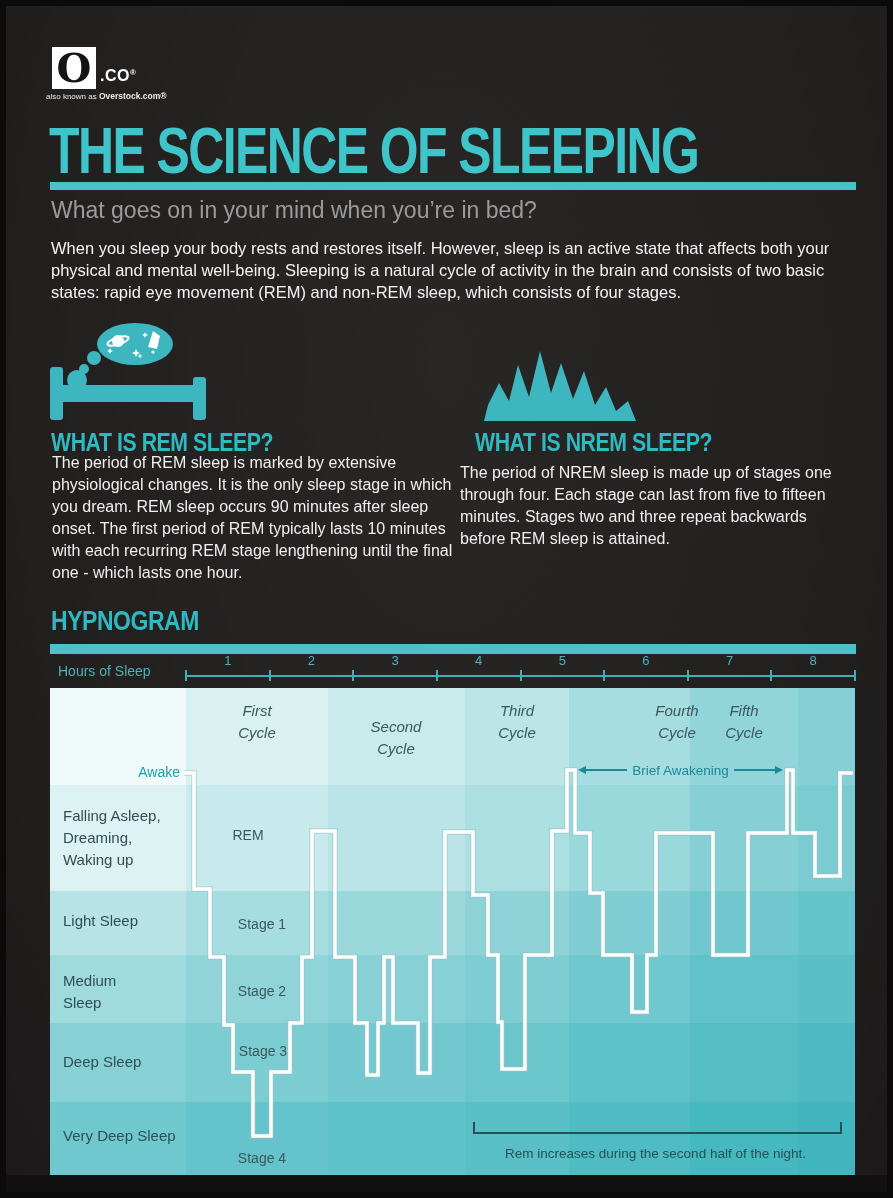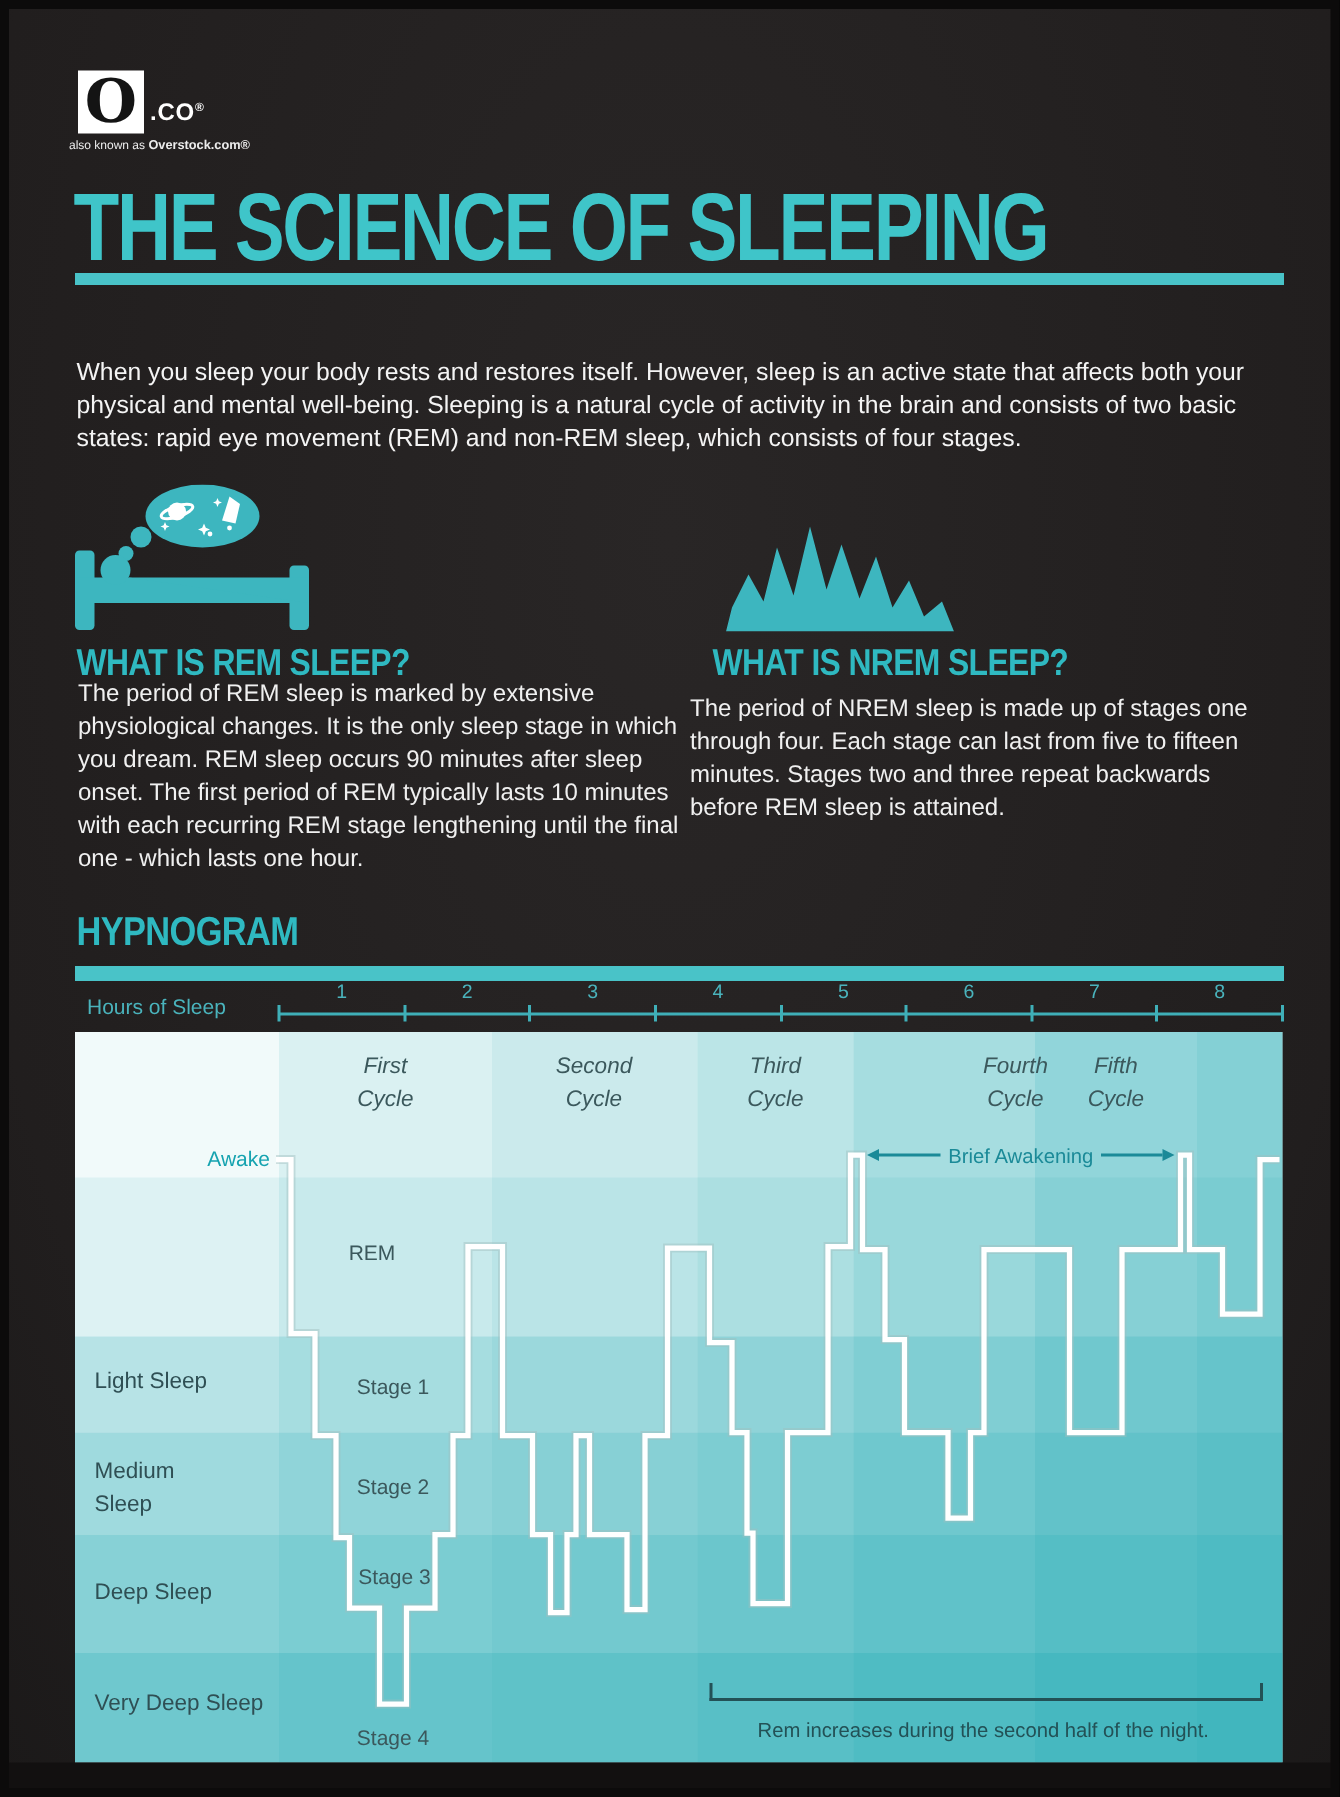--- a/index.html
+++ b/index.html
@@ -63,20 +63,21 @@
 <div class="page">
 
   <div class="abs logo-box">
     <span>O</span>
   </div>
   <div class="abs logo-co"><span>.CO</span><sup>®</sup></div>
   <div class="abs logo-tag"><span>also known as </span><b>Overstock.com®</b></div>
 
   <div class="abs main-title">THE SCIENCE OF SLEEPING</div>
   <div class="abs title-bar"></div>
+  <div class="abs subtitle">What goes on in your mind when you’re in bed?</div>
   <div class="abs intro">When you sleep your body rests and restores itself. However, sleep is an active state that affects both your physical and mental well-being. Sleeping is a natural cycle of activity in the brain and consists of two basic states: rapid eye movement (REM) and non-REM sleep, which consists of four stages.</div>
 
   <svg class="abs" style="left:50px;top:323px;" width="160" height="98" viewBox="0 0 160 98">
     <g fill="#3db6bf">
       <ellipse cx="85" cy="21" rx="38" ry="21"></ellipse>
       <circle cx="44" cy="35" r="7"></circle>
       <circle cx="34" cy="46" r="5"></circle>
       <rect x="0" y="44" width="13" height="53" rx="3"></rect>
       <rect x="143" y="54" width="13" height="43" rx="3"></rect>
       <rect x="0" y="62" width="156" height="17"></rect>
@@ -138,35 +139,40 @@
       <div class="rowband" style="top: 0px; height: 97px; background: rgba(15, 163, 173, 0.06);"></div>
       <div class="rowband" style="top: 97px; height: 106px; background: rgba(15, 163, 173, 0.14);"></div>
       <div class="rowband" style="top: 203px; height: 64px; background: rgba(15, 163, 173, 0.3);"></div>
       <div class="rowband" style="top: 267px; height: 68px; background: rgba(15, 163, 173, 0.4);"></div>
       <div class="rowband" style="top: 335px; height: 79px; background: rgba(15, 163, 173, 0.5);"></div>
       <div class="rowband" style="top: 414px; height: 73px; background: rgba(15, 163, 173, 0.6);"></div>
       <div class="cycle-header" style="left: 147px;">
         <div>First</div>
         <div>Cycle</div>
       </div>
-      <div class="cycle-header" style="left: 286px;">
+      <div class="cycle-header" style="left: 286px; margin-top: 16px;">
         <div>Second</div>
         <div>Cycle</div>
       </div>
       <div class="cycle-header" style="left: 407px;">
         <div>Third</div>
         <div>Cycle</div>
       </div>
       <div class="cycle-header" style="left: 547px; margin-left: 20px;">
         <div>Fourth</div>
         <div>Cycle</div>
       </div>
       <div class="cycle-header" style="left: 634px;">
         <div>Fifth</div>
         <div>Cycle</div>
+      </div>
+      <div class="row-label" style="top: 117px;">
+        <div>Falling Asleep,</div>
+        <div>Dreaming,</div>
+        <div>Waking up</div>
       </div>
       <div class="row-label" style="top: 222px;">
         <div>Light Sleep</div>
       </div>
       <div class="row-label" style="top: 282px;">
         <div>Medium</div>
         <div>Sleep</div>
       </div>
       <div class="row-label" style="top: 363px;">
         <div>Deep Sleep</div>

